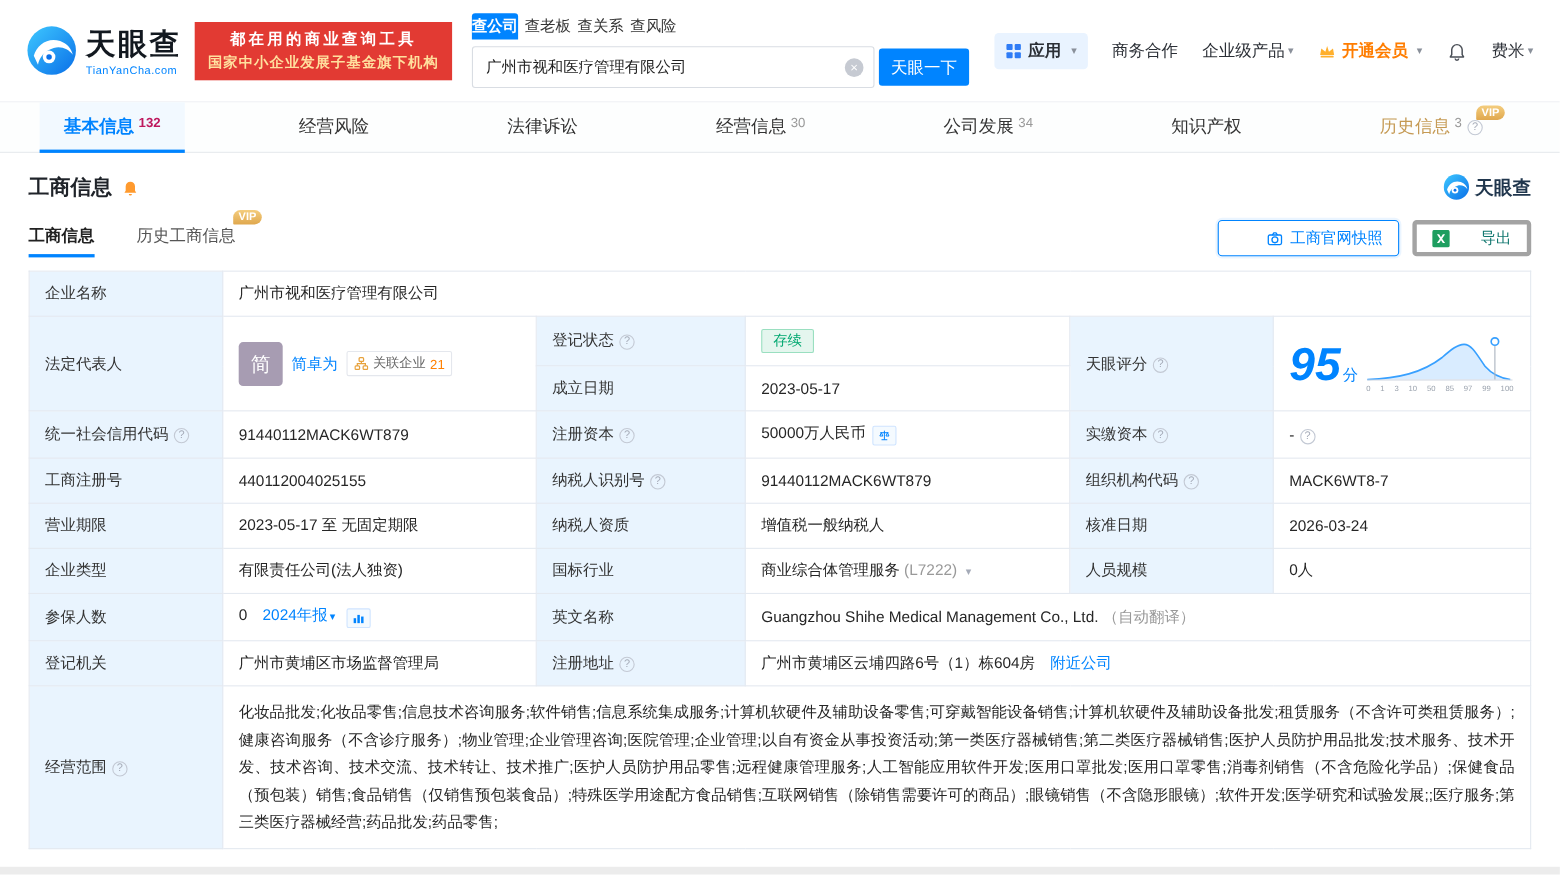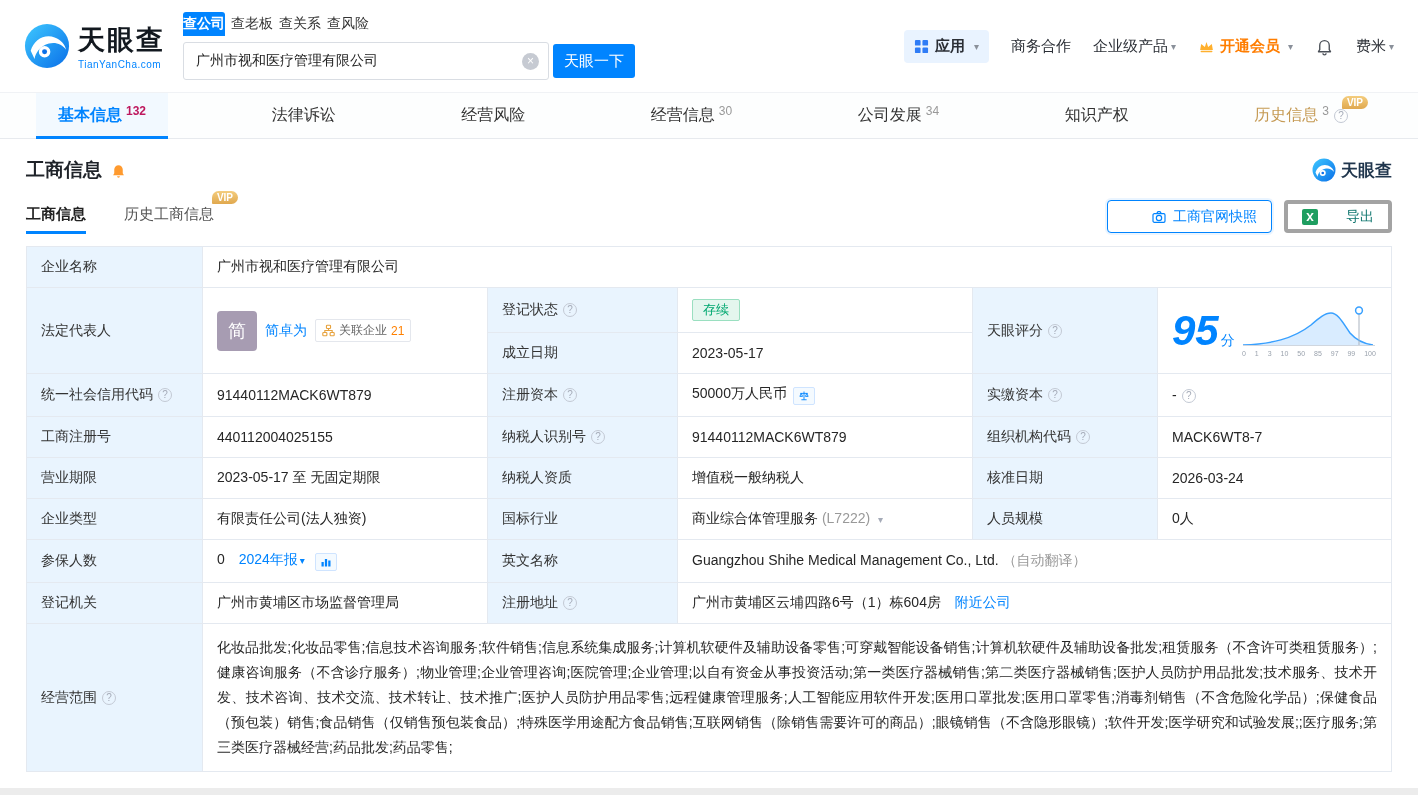--- a/index.html
+++ b/index.html
@@ -126,20 +126,24 @@
 <header class="topbar">
   <a class="logo">
     <svg class="logo-icon">
         <use href="#tyc-eye"></use>
       </svg>
     <span>
       <span class="logo-cn" style="display:block">天眼查</span>
       <span class="logo-domain" style="display:block">TianYanCha.com</span>
     </span>
   </a>
+  <div class="slogan">
+    <div class="slogan1">都在用的商业查询工具</div>
+    <div class="slogan2">国家中小企业发展子基金旗下机构</div>
+  </div>
 
   <div class="search-area">
     <div class="search-tabs">
       <a class="stab active">查公司</a>
       <a class="stab">查老板</a>
       <a class="stab">查关系</a>
       <a class="stab">查风险</a>
     </div>
     <div class="search-row">
       <div class="search-box">
@@ -188,24 +192,24 @@
     </a>
   </div>
 </header>
 
 <nav class="main-tabs">
   <a class="mtab active">
     <span>基本信息</span>
     <span class="cnt red">132</span>
   </a>
   <a class="mtab">
+    <span>经营风险</span>
+  </a>
+  <a class="mtab">
     <span>法律诉讼</span>
-  </a>
-  <a class="mtab">
-    <span>经营风险</span>
   </a>
   <a class="mtab">
     <span>经营信息</span>
     <span class="cnt">30</span>
   </a>
   <a class="mtab">
     <span>公司发展</span>
     <span class="cnt">34</span>
   </a>
   <a class="mtab">

